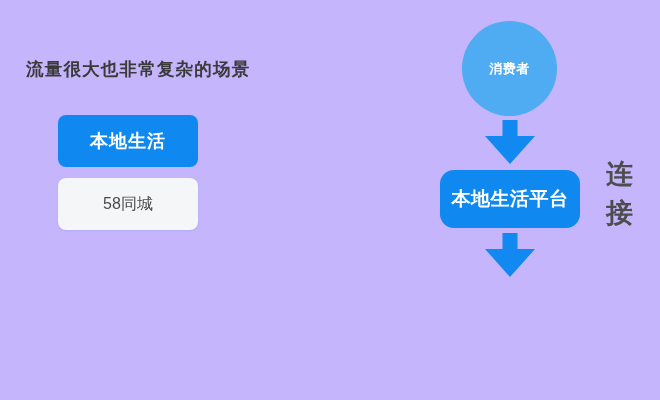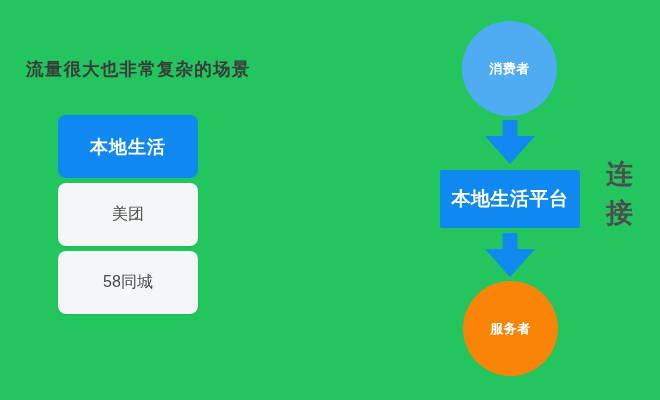--- a/index.html
+++ b/index.html
@@ -1,27 +1,27 @@
 <!DOCTYPE html>
 <html><head>
 <meta charset="utf-8">
 <style>
   html,body{margin:0;padding:0;background:#fff;}
   .canvas{
-    position:relative;width:660px;height:400px;background:#22c55e;overflow:hidden;
+    position:relative;width:660px;height:400px;background:#c4b5fd;overflow:hidden;
     font-family:"Liberation Sans","DejaVu Sans",sans-serif;
   }
   
   .title{
     position:absolute;left:26px;top:57px;margin:0;
     font-size:17.5px;font-weight:bold;letter-spacing:1.2px;color:#3a3a3a;
   }
   .list{position:absolute;left:58px;top:115px;width:140px;}
   .list-item{
-    width:140px;height:63px;margin-bottom:5px;border-radius:8px;
+    width:140px;height:52px;margin-bottom:11px;border-radius:8px;
     background:#f5f6f7;color:#4a4a4a;font-size:16px;
     display:flex;align-items:center;justify-content:center;
     box-shadow:0 1px 3px rgba(0,0,0,0.05);
     box-sizing:border-box;
   }
   .list-item.active{
     background:#0f88ef;color:#ffffff;font-size:18px;font-weight:bold;letter-spacing:1px;
     box-shadow:none;
   }
   
@@ -30,43 +30,40 @@
     display:flex;align-items:center;justify-content:center;
     color:#ffffff;font-size:13px;font-weight:bold;letter-spacing:0.5px;
   }
   .consumer{left:462px;top:21px;background:#4facf2;}
   .provider{left:463px;top:281px;background:#fa8408;}
   .arrow{position:absolute;left:485px;width:50px;height:44px;}
   .arrow-1{top:120px;}
   .arrow-2{top:233px;}
   .platform-box{
     position:absolute;left:440px;top:170px;width:140px;height:58px;
-    background:#0f88ef;border-radius:2px;
+    background:#0f88ef;border-radius:14px;
     display:flex;align-items:center;justify-content:center;
     color:#ffffff;font-size:19px;font-weight:bold;letter-spacing:0.5px;
   }
   .connect{
     position:absolute;left:606px;top:161px;
     display:flex;flex-direction:column;gap:12px;
     font-size:27px;line-height:1;font-weight:bold;color:#4d4d4d;
   }
 </style>
 </head>
 <body>
 
 <div class="canvas">
 
   <h1 class="title">流量很大也非常复杂的场景</h1>
 
   <div class="list">
     <div class="list-item active">
       <span>本地生活</span>
-    </div>
-    <div class="list-item">
-      <span>美团</span>
     </div>
     <div class="list-item">
       <span>58同城</span>
     </div>
   </div>
 
   <div class="node-circle consumer">
     <span>消费者</span>
   </div>
 
@@ -75,22 +72,19 @@
   </svg>
 
   <div class="platform-box">
     <span>本地生活平台</span>
   </div>
 
   <svg class="arrow arrow-2" viewBox="0 0 50 44" aria-hidden="true">
     <polygon points="17.5,0 32.5,0 32.5,16 50,16 25,44 0,16 17.5,16" fill="#1189F0"></polygon>
   </svg>
 
-  <div class="node-circle provider">
-    <span>服务者</span>
-  </div>
 
   <div class="connect">
     <span>连</span>
     <span>接</span>
   </div>
 
 </div>
 
 </body></html>

